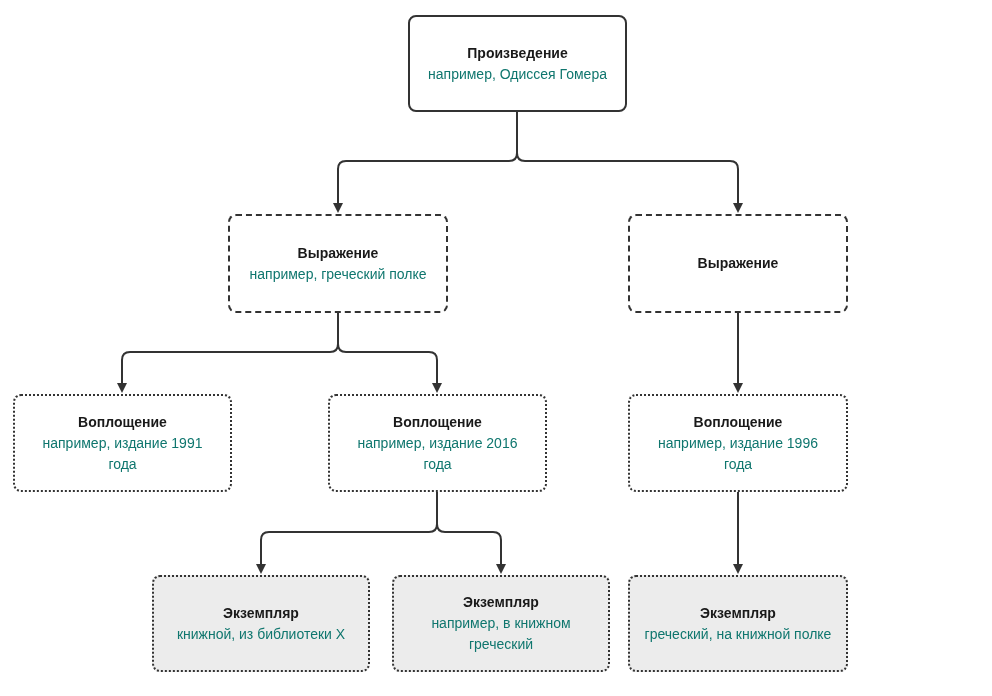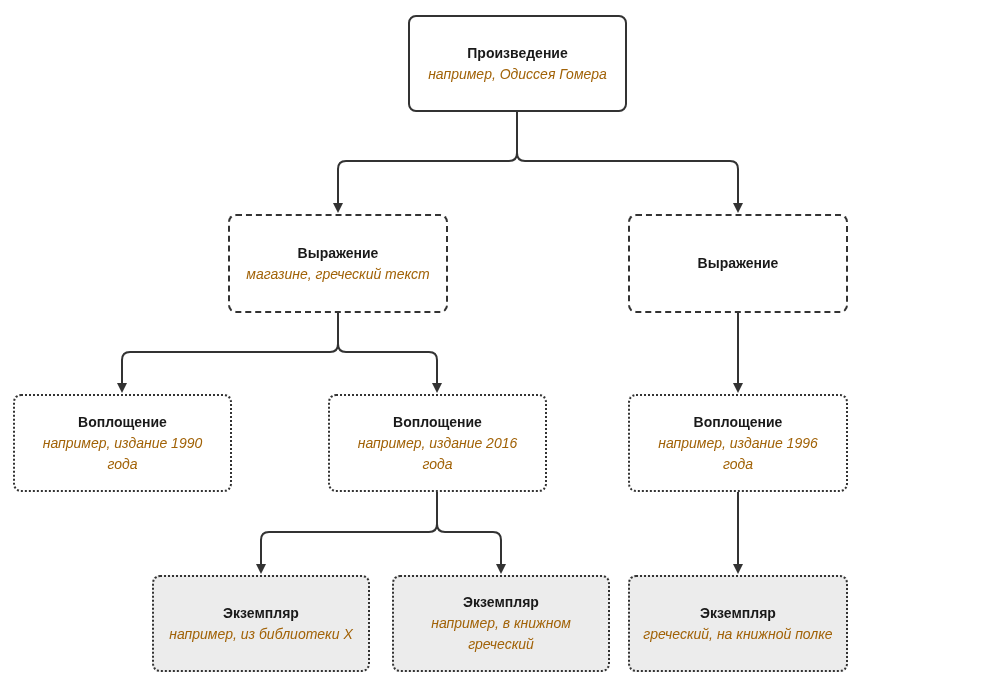--- a/index.html
+++ b/index.html
@@ -38,23 +38,22 @@
   .b-dotted { border: 2px dotted #333333; }
   .filled   { background: #ececec; }
   .t {
     font-size: 14px;
     font-weight: bold;
     color: #1a1a1a;
     line-height: 21px;
   }
   .s {
     font-size: 14px;
-    color: #a16207;
+    color: #0f766e;
     line-height: 21px;
-    font-style: italic;
   }
 </style>
 </head>
 <body>
 
 <div class="canvas">
 
   <svg class="edges-layer" viewBox="0 0 992 696" width="992" height="696" xmlns="http://www.w3.org/2000/svg">
     <defs>
       <marker id="arrow" markerUnits="userSpaceOnUse" markerWidth="14" markerHeight="12" refX="7" refY="5" orient="auto">
@@ -71,45 +70,45 @@
     <path class="edge" d="M738 492 L738 571" marker-end="url(#arrow)"></path>
   </svg>
 
   <div class="node b-solid" style="left:408px; top:15px; width:219px; height:97px">
     <div class="t">Произведение</div>
     <div class="s">например, Одиссея Гомера</div>
   </div>
 
   <div class="node b-dashed" style="left:228px; top:214px; width:220px; height:99px">
     <div class="t">Выражение</div>
-    <div class="s">магазине, греческий текст</div>
+    <div class="s">например, греческий полке</div>
   </div>
 
   <div class="node b-dashed" style="left:628px; top:214px; width:220px; height:99px">
     <div class="t">Выражение</div>
   </div>
 
   <div class="node b-dotted" style="left:13px; top:394px; width:219px; height:98px">
     <div class="t">Воплощение</div>
-    <div class="s">например, издание 1990 года</div>
+    <div class="s">например, издание 1991 года</div>
   </div>
 
   <div class="node b-dotted" style="left:328px; top:394px; width:219px; height:98px">
     <div class="t">Воплощение</div>
     <div class="s">например, издание 2016 года</div>
   </div>
 
   <div class="node b-dotted" style="left:628px; top:394px; width:220px; height:98px">
     <div class="t">Воплощение</div>
     <div class="s">например, издание 1996 года</div>
   </div>
 
   <div class="node b-dotted filled" style="left:152px; top:575px; width:218px; height:97px">
     <div class="t">Экземпляр</div>
-    <div class="s">например, из библиотеки Х</div>
+    <div class="s">книжной, из библиотеки Х</div>
   </div>
 
   <div class="node b-dotted filled" style="left:392px; top:575px; width:218px; height:97px">
     <div class="t">Экземпляр</div>
     <div class="s">например, в книжном греческий</div>
   </div>
 
   <div class="node b-dotted filled" style="left:628px; top:575px; width:220px; height:97px">
     <div class="t">Экземпляр</div>
     <div class="s">греческий, на книжной полке</div>

